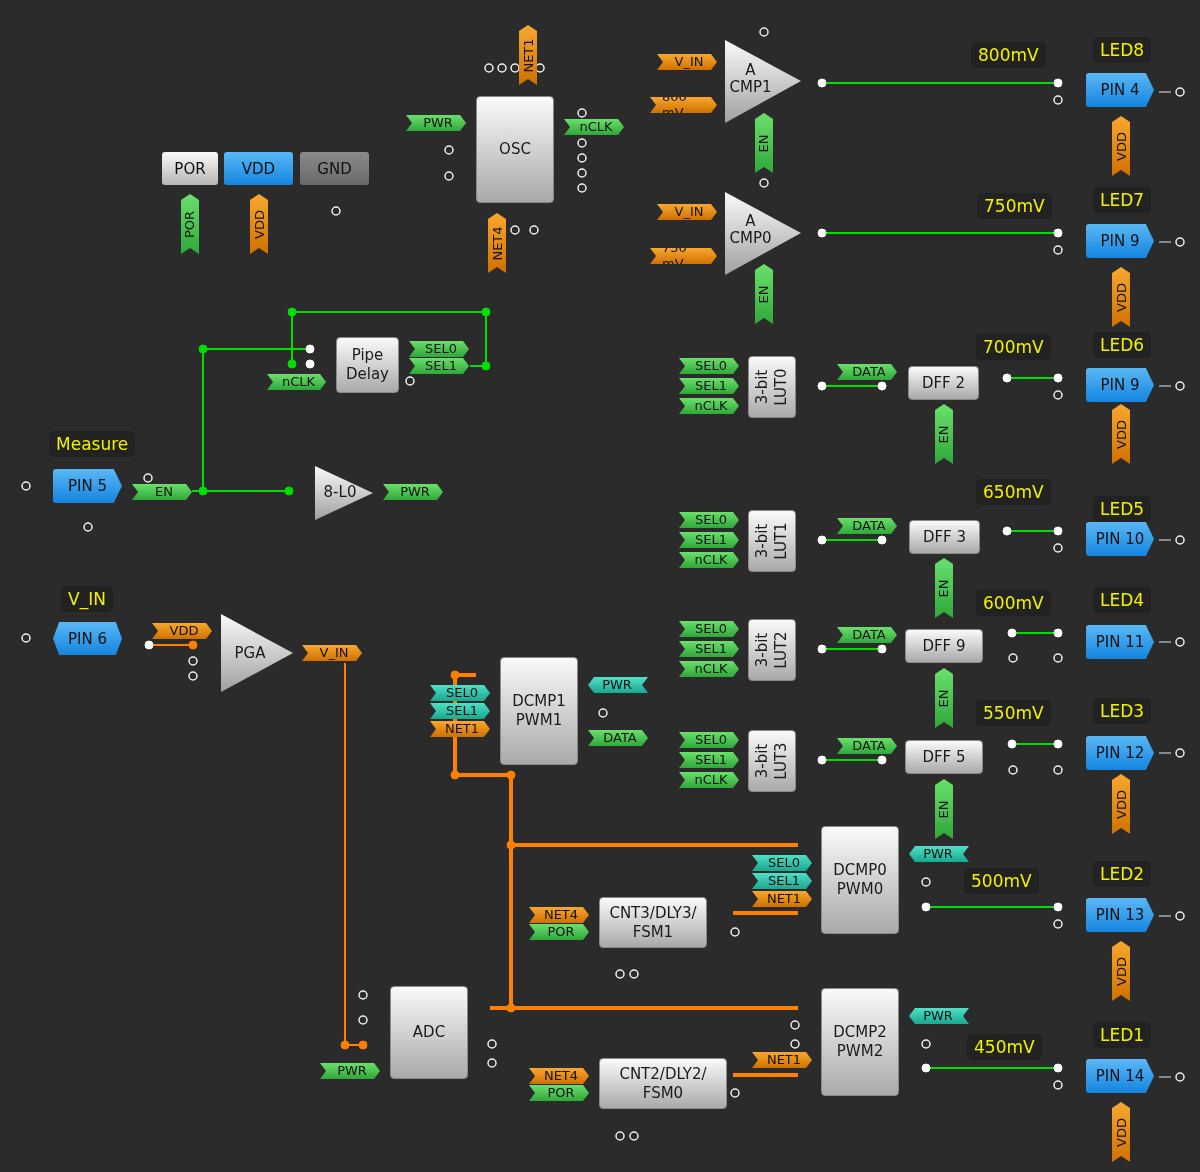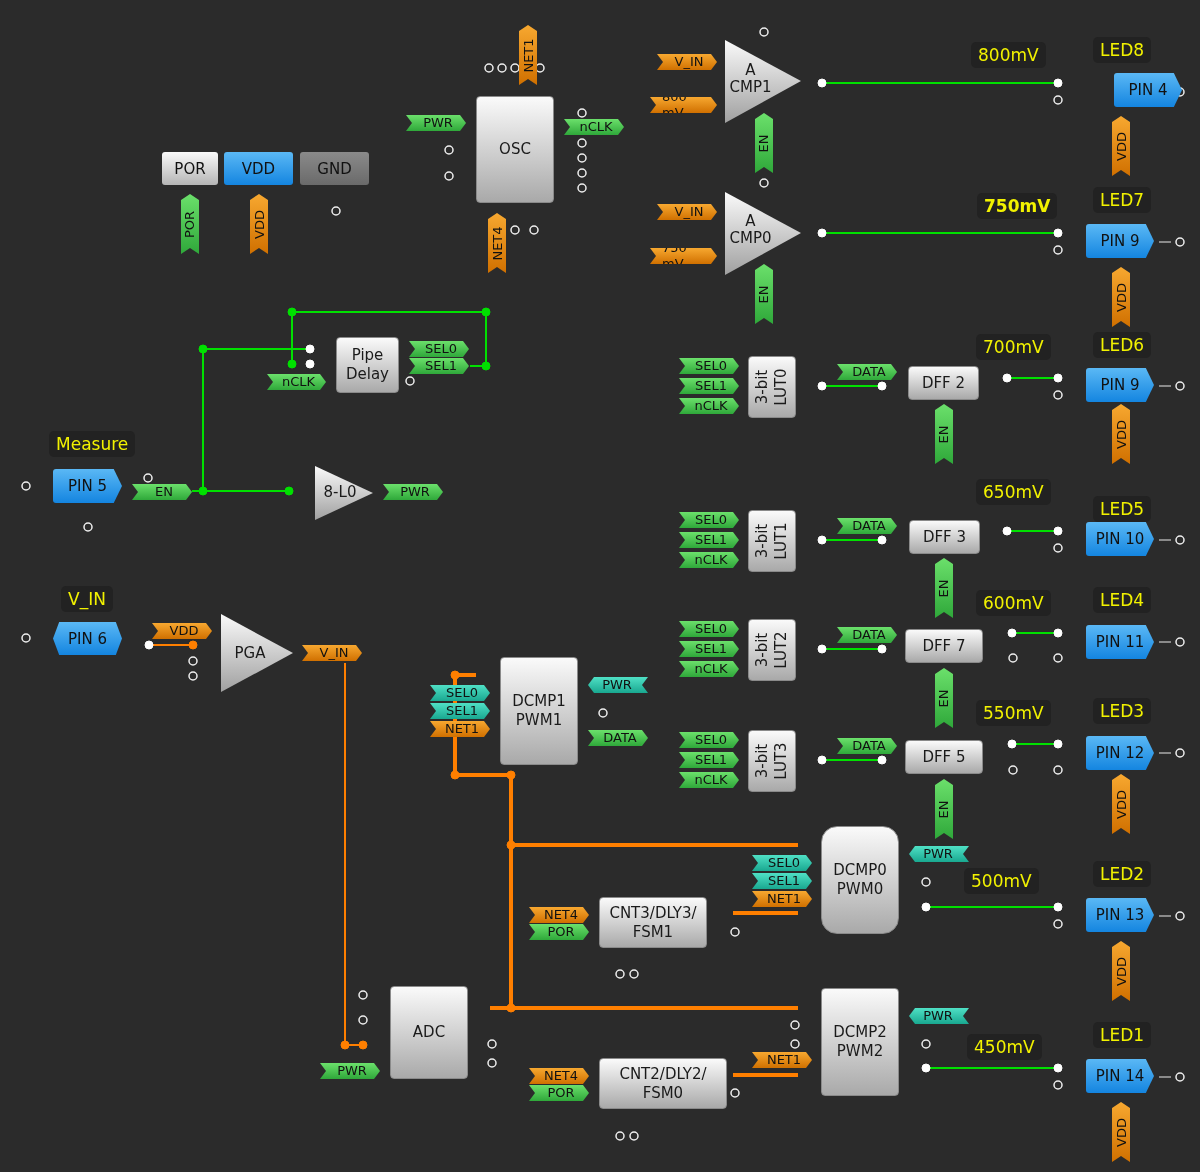--- a/index.html
+++ b/index.html
@@ -190,38 +190,38 @@
     <div>A</div>
     <div>CMP1</div>
   </div>
 <div class="tag o" style="left:657px;top:54px;width:60px;">V_IN</div>
 <div class="tag o" style="left:650px;top:97px;width:67px;">800 mV</div>
 <div class="vtag g" style="left:755px;top:113px;height:60px;">
     <span>EN</span>
   </div>
 <div class="lbl" style="left:971px;top:42px;">800mV</div>
 <div class="lbl" style="left:1093px;top:37px;">LED8</div>
-<div class="pin" style="left:1086px;top:73px;width:68px;height:34px;margin-left:28px;">PIN 4</div>
+<div class="pin" style="left:1086px;top:73px;width:68px;height:34px;">PIN 4</div>
 <div class="vtag o" style="left:1112px;top:116px;height:60px;">
     <span>VDD</span>
   </div>
 
 <svg class="tri" style="left:725px;top:192px;" width="76" height="83">
     <polygon points="0,0 76,41 0,83" fill="url(#tg)"></polygon>
   </svg>
 <div class="tri-txt" style="left:728px;top:213px;width:45px;">
     <div>A</div>
     <div>CMP0</div>
   </div>
 <div class="tag o" style="left:657px;top:204px;width:60px;">V_IN</div>
 <div class="tag o" style="left:650px;top:248px;width:67px;">750 mV</div>
 <div class="vtag g" style="left:755px;top:264px;height:60px;">
     <span>EN</span>
   </div>
-<div class="lbl" style="left:977px;top:193px;font-weight:bold;">750mV</div>
+<div class="lbl" style="left:977px;top:193px;">750mV</div>
 <div class="lbl" style="left:1093px;top:187px;">LED7</div>
 <div class="pin" style="left:1086px;top:224px;width:68px;height:34px;">PIN 9</div>
 <div class="vtag o" style="left:1112px;top:267px;height:60px;">
     <span>VDD</span>
   </div>
 
 <div class="blk" style="left:336px;top:337px;width:63px;height:56px;">
     <div>
       <div>Pipe</div>
       <div>Delay</div>
@@ -281,21 +281,21 @@
   <div class="blk" style="left:748px;top:619px;width:48px;height:62px;">
       <div class="rot">
         <div>3-bit</div>
         <div>LUT2</div>
       </div>
     </div>
   <div class="tag g" style="left:679px;top:621px;width:60px;">SEL0</div>
   <div class="tag g" style="left:679px;top:641px;width:60px;">SEL1</div>
   <div class="tag g" style="left:679px;top:661px;width:60px;">nCLK</div>
   <div class="tag g" style="left:837px;top:627px;width:60px;">DATA</div>
-  <div class="blk" style="left:905px;top:629px;width:78px;height:34px;">DFF 7</div>
+  <div class="blk" style="left:905px;top:629px;width:78px;height:34px;">DFF 9</div>
   <div class="lbl" style="left:976px;top:590px;">600mV</div>
   <div class="lbl" style="left:1093px;top:587px;">LED4</div>
   <div class="pin" style="left:1086px;top:625px;width:68px;height:34px;">PIN 11</div>
   <div class="blk" style="left:748px;top:730px;width:48px;height:62px;">
       <div class="rot">
         <div>3-bit</div>
         <div>LUT3</div>
       </div>
     </div>
   <div class="tag g" style="left:679px;top:732px;width:60px;">SEL0</div>
@@ -331,21 +331,21 @@
       <div>DCMP1</div>
       <div>PWM1</div>
     </div>
   </div>
 <div class="tag t" style="left:430px;top:685px;width:60px;">SEL0</div>
 <div class="tag t" style="left:430px;top:703px;width:60px;">SEL1</div>
 <div class="tag o" style="left:430px;top:721px;width:60px;">NET1</div>
 <div class="tag t rev" style="left:588px;top:677px;width:60px;">PWR</div>
 <div class="tag g" style="left:588px;top:730px;width:60px;">DATA</div>
 
-<div class="blk" style="left:821px;top:826px;width:78px;height:108px;border-radius:16px;">
+<div class="blk" style="left:821px;top:826px;width:78px;height:108px;">
     <div>
       <div>DCMP0</div>
       <div>PWM0</div>
     </div>
   </div>
 <div class="tag t" style="left:752px;top:855px;width:60px;">SEL0</div>
 <div class="tag t" style="left:752px;top:873px;width:60px;">SEL1</div>
 <div class="tag o" style="left:752px;top:891px;width:60px;">NET1</div>
 <div class="tag t rev" style="left:909px;top:846px;width:60px;">PWR</div>
 <div class="lbl" style="left:964px;top:868px;">500mV</div>

